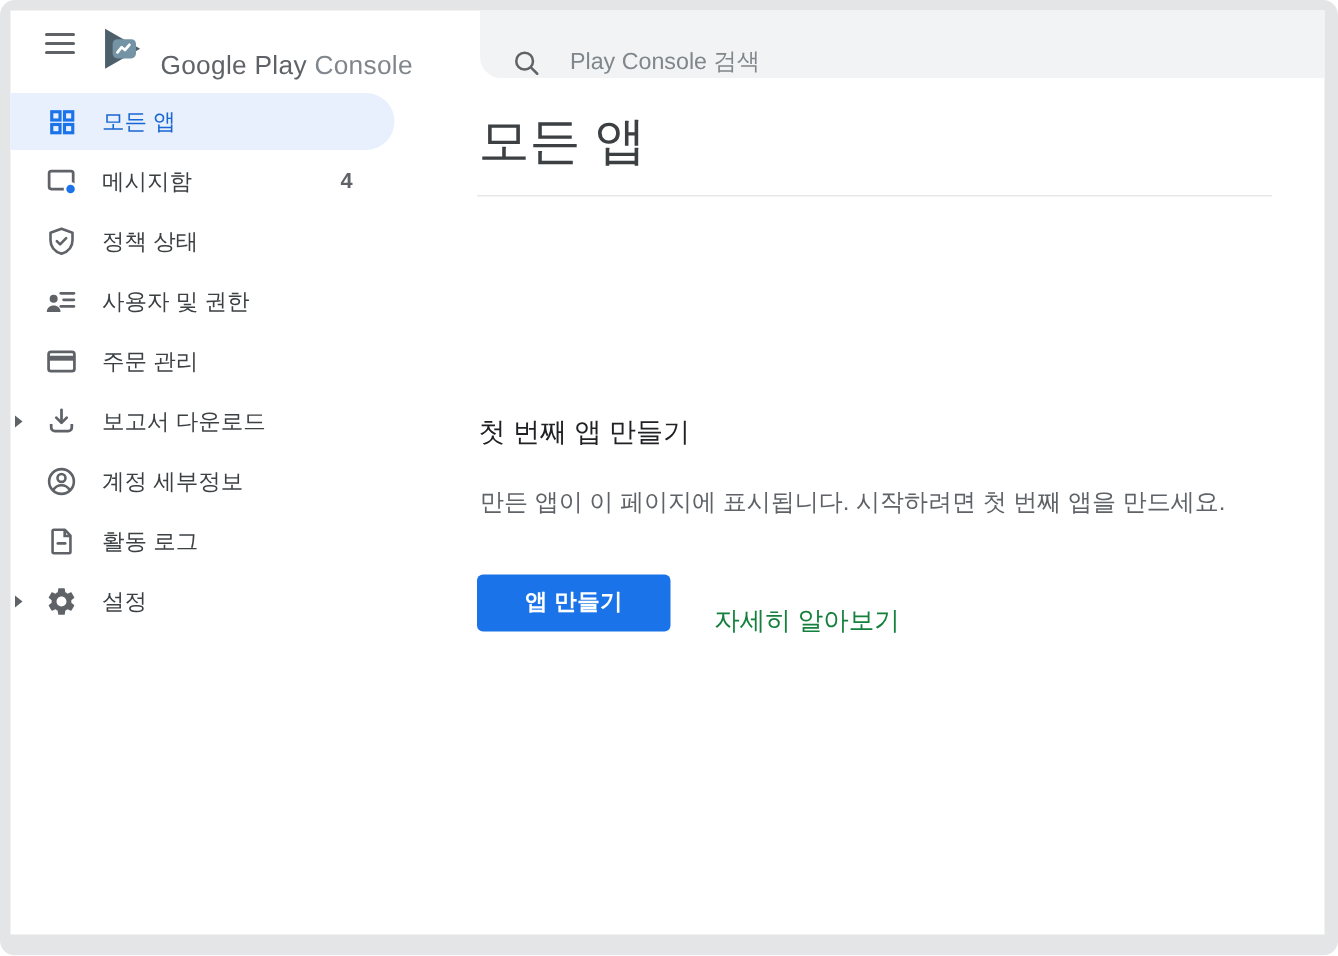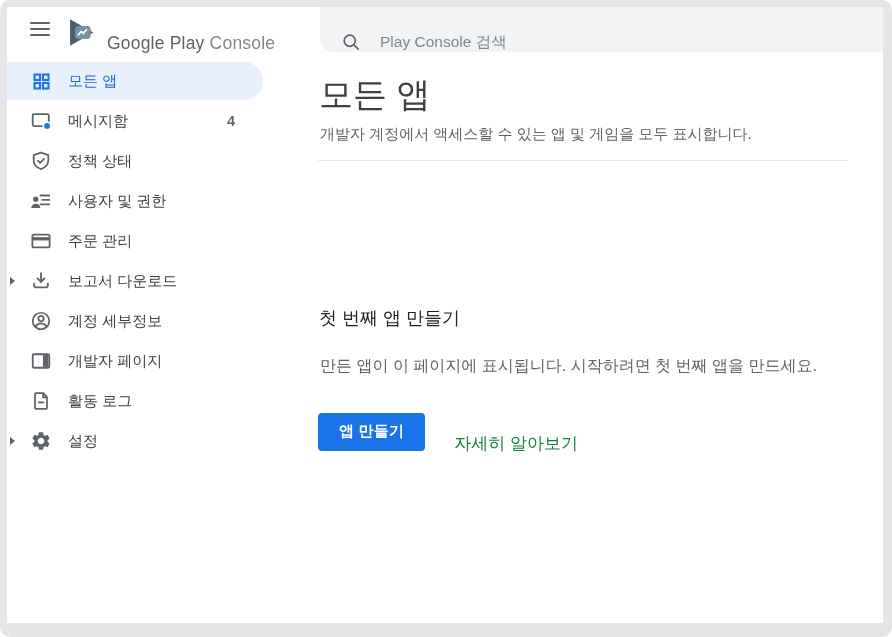--- a/index.html
+++ b/index.html
@@ -43,21 +43,21 @@
                 border-left:5px solid #5f6368;}
 
   
   .main{position:absolute;left:311px;top:45px;width:537px;}
   .main h1{margin:22px 0 0 1px;font-size:34px;line-height:40px;font-weight:400;color:#3c4043;}
   .main .subtitle{margin:10px 0 0 2px;font-size:15px;line-height:20px;color:#5f6368;}
   .divider{margin-top:16px;border-top:1px solid #e6e8ea;height:0;width:530px;}
   .main h2{margin:140px 0 0 1px;font-size:18px;line-height:34px;font-weight:400;color:#202124;}
   .main .desc2{margin:20px 0 0 2px;font-size:16px;line-height:22px;color:#5f6368;}
   .actions{margin-top:31px;display:flex;align-items:center;}
-  .btn-primary{height:38px;padding:0 21px;background:#1a73e8;color:#fff;border:none;
+  .btn-primary{height:38px;padding:0 32px;background:#1a73e8;color:#fff;border:none;
                border-radius:4px;font-size:15px;font-weight:bold;letter-spacing:.2px;
                cursor:pointer;font-family:"Liberation Sans","DejaVu Sans",sans-serif;}
   .link{margin-left:29px;font-size:17px;color:#15803d;text-decoration:none;cursor:pointer;margin-top:24px;}
   svg{display:block;}
 </style>
 </head>
 <body>
 
 <div class="frame">
 <div class="window">
@@ -166,29 +166,20 @@
       <span class="nicon">
         <svg width="22" height="22" viewBox="0 0 24 24" fill="none" stroke="#5f6368" stroke-width="1.9">
           <circle cx="12" cy="12" r="9"></circle>
           <circle cx="12" cy="9.4" r="2.9"></circle>
           <path d="M5.9 18.3 c1.4-2.4 3.5-3.6 6.1-3.6 s4.7 1.2 6.1 3.6"></path>
         </svg>
       </span>
       <span class="nlabel">계정 세부정보</span>
     </div>
 
-    <div class="nav-item">
-      <span class="nicon">
-        <svg width="22" height="22" viewBox="0 0 24 24">
-          <rect x="3" y="4.6" width="18" height="14.8" rx="1.3" fill="none" stroke="#5f6368" stroke-width="2"></rect>
-          <rect x="14.2" y="5.6" width="5.8" height="12.8" fill="#5f6368"></rect>
-        </svg>
-      </span>
-      <span class="nlabel">개발자 페이지</span>
-    </div>
 
 
     <div class="nav-item">
       <span class="nicon">
         <svg width="22" height="22" viewBox="0 0 24 24" fill="none" stroke="#5f6368" stroke-width="1.9">
           <path d="M6.5 3.5 h8 l4 4.2 v11.8 a1 1 0 0 1 -1 1 h-11 a1 1 0 0 1 -1 -1 v-15 a1 1 0 0 1 1 -1 z" stroke-linejoin="round"></path>
           <path d="M14.3 3.8 V8 h4.1"></path>
           <path d="M9.3 13.4 h5.4" stroke-linecap="round"></path>
         </svg>
       </span>
@@ -202,21 +193,20 @@
           <path fill="#5f6368" d="M19.14 12.94c.04-.3.06-.61.06-.94 0-.32-.02-.64-.07-.94l2.03-1.58c.18-.14.23-.41.12-.61l-1.92-3.32c-.12-.22-.37-.29-.59-.22l-2.39.96c-.5-.38-1.03-.7-1.62-.94l-.36-2.54c-.04-.24-.24-.41-.48-.41h-3.84c-.24 0-.43.17-.47.41l-.36 2.54c-.59.24-1.13.57-1.62.94l-2.39-.96c-.22-.08-.47 0-.59.22L2.74 8.87c-.12.21-.08.47.12.61l2.03 1.58c-.05.3-.09.63-.09.94s.02.64.07.94l-2.03 1.58c-.18.14-.23.41-.12.61l1.92 3.32c.12.22.37.29.59.22l2.39-.96c.5.38 1.03.7 1.62.94l.36 2.54c.05.24.24.41.48.41h3.84c.24 0 .44-.17.47-.41l.36-2.54c.59-.24 1.13-.56 1.62-.94l2.39.96c.22.08.47 0 .59-.22l1.92-3.32c.12-.22.07-.47-.12-.61l-2.01-1.58zM12 15.6c-1.98 0-3.6-1.62-3.6-3.6s1.62-3.6 3.6-3.6 3.6 1.62 3.6 3.6-1.62 3.6-3.6 3.6z"></path>
         </svg>
       </span>
       <span class="nlabel">설정</span>
     </div>
 
   </nav>
 
   <main class="main">
     <h1>모든 앱</h1>
-    <p class="subtitle">개발자 계정에서 액세스할 수 있는 앱 및 게임을 모두 표시합니다.</p>
     <div class="divider"></div>
 
     <h2>첫 번째 앱 만들기</h2>
     <p class="desc2">만든 앱이 이 페이지에 표시됩니다. 시작하려면 첫 번째 앱을 만드세요.</p>
 
     <div class="actions">
       <button class="btn-primary">앱 만들기</button>
       <a class="link">자세히 알아보기</a>
     </div>
   </main>

